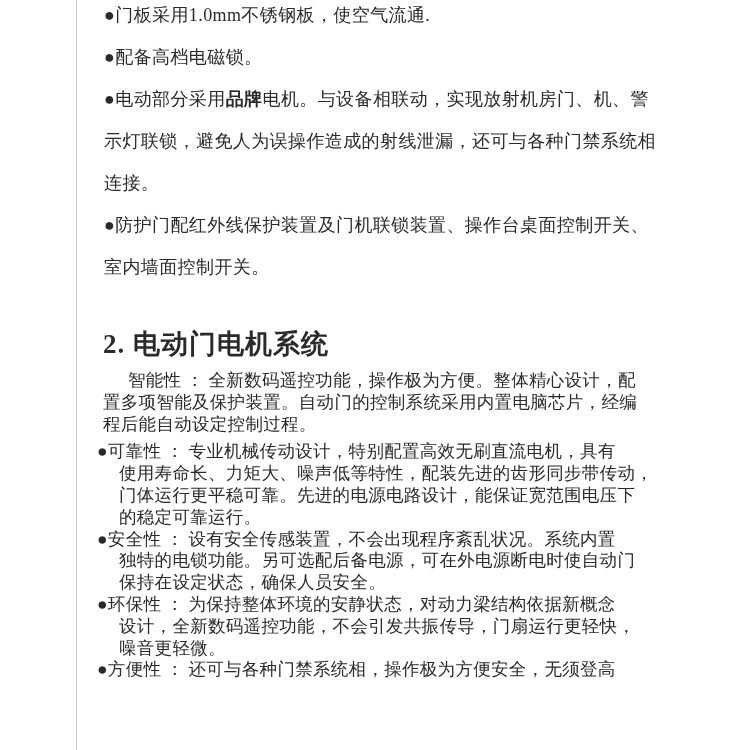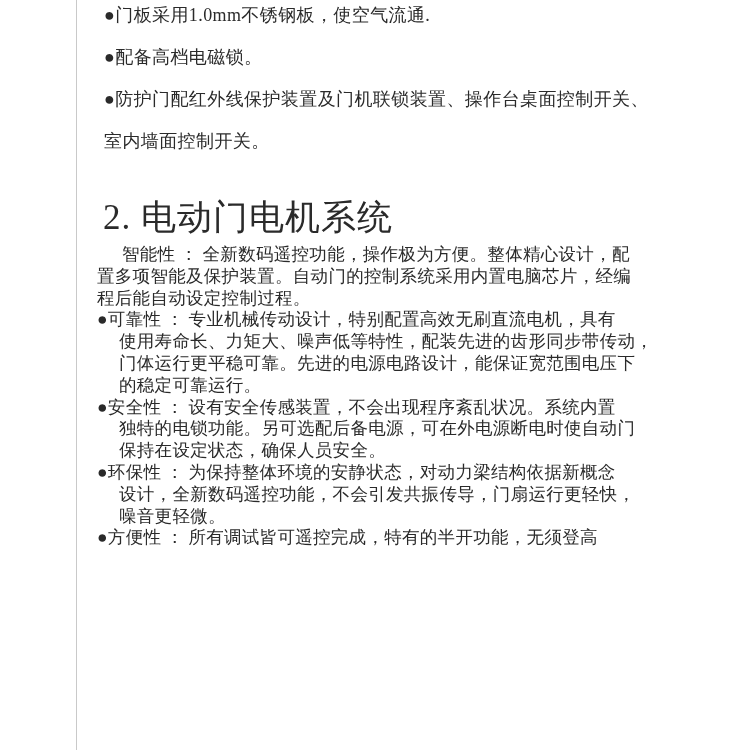--- a/index.html
+++ b/index.html
@@ -39,54 +39,57 @@
   .sec1 p {
     margin: 0;
     white-space: pre-line;
   }
   .sec1 .b {
     font-weight: bold;
   }
   
   .heading {
     margin: 38px 0 0 103px;
-    font-size: 35px;
+    font-size: 27px;
     line-height: 36px;
-    font-weight: normal;
+    font-weight: bold;
     letter-spacing: 1px;
   }
   
   .sec2 {
     margin: 8px 0 0 97px;
     width: 566px;
     font-size: 17.5px;
     line-height: 21.8px;
     letter-spacing: 0.3px;
   }
   .sec2 .intro {
-    margin: 0;
+    margin: 6px;
     white-space: pre-line;
     text-indent: 25px;
   }
   .sec2 .item {
     margin: 0;
     white-space: pre-line;
     padding-left: 22px;
     text-indent: -22px;
   }
 </style>
 </head>
 <body>
 
 <div class="page">
   <div class="edge-line"></div>
 
   <div class="sec1">
       <p class="s1-item"><span>●门板采用1.0mm不锈钢板，使空气流通.</span></p>
       <p class="s1-item"><span>●配备高档电磁锁。</span></p>
+      <p class="s1-item"><span>●电动部分采用</span><span class="b">品牌</span><span>电机。与设备相联动，实现放射机房门、机、警
+示灯联锁，避免人为误操作造成的射线泄漏，还可与各种门禁系统相
+连接。</span></p>
       <p class="s1-item"><span>●防护门配红外线保护装置及门机联锁装置、操作台桌面控制开关、
 室内墙面控制开关。</span></p>
     </div>
 
   <h2 class="heading">2. 电动门电机系统</h2>
 
   <div class="sec2">
     <p class="intro">智能性 ： 全新数码遥控功能，操作极为方便。整体精心设计，配
 置多项智能及保护装置。自动门的控制系统采用内置电脑芯片，经编
 程后能自动设定控制过程。</p>
@@ -94,16 +97,16 @@
         <p class="item">●可靠性 ： 专业机械传动设计，特别配置高效无刷直流电机，具有
 使用寿命长、力矩大、噪声低等特性，配装先进的齿形同步带传动，
 门体运行更平稳可靠。先进的电源电路设计，能保证宽范围电压下
 的稳定可靠运行。</p>
         <p class="item">●安全性 ： 设有安全传感装置，不会出现程序紊乱状况。系统内置
 独特的电锁功能。另可选配后备电源，可在外电源断电时使自动门
 保持在设定状态，确保人员安全。</p>
         <p class="item">●环保性 ： 为保持整体环境的安静状态，对动力梁结构依据新概念
 设计，全新数码遥控功能，不会引发共振传导，门扇运行更轻快，
 噪音更轻微。</p>
-        <p class="item">●方便性 ： 所有调试皆可遥控完成，特有的半开功能，无须登高</p>
+        <p class="item">●方便性 ： 还可与各种门禁系统相，操作极为方便安全，无须登高</p>
       </div>
   </div>
 </div>
 
 </body></html>

